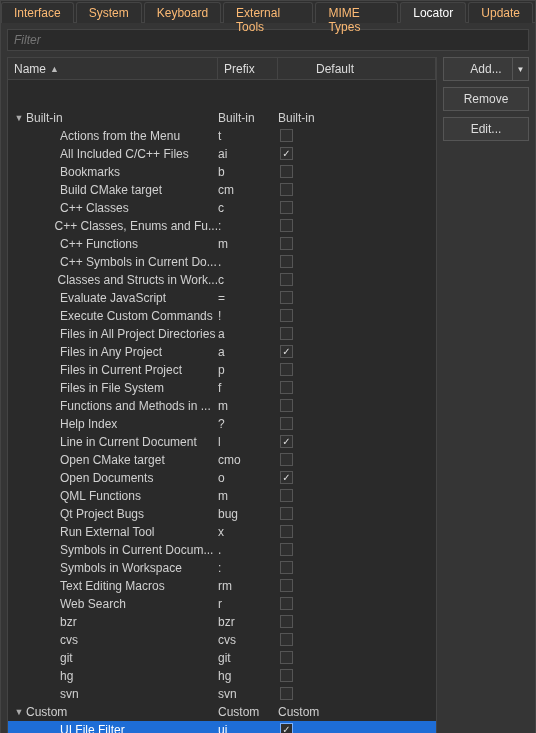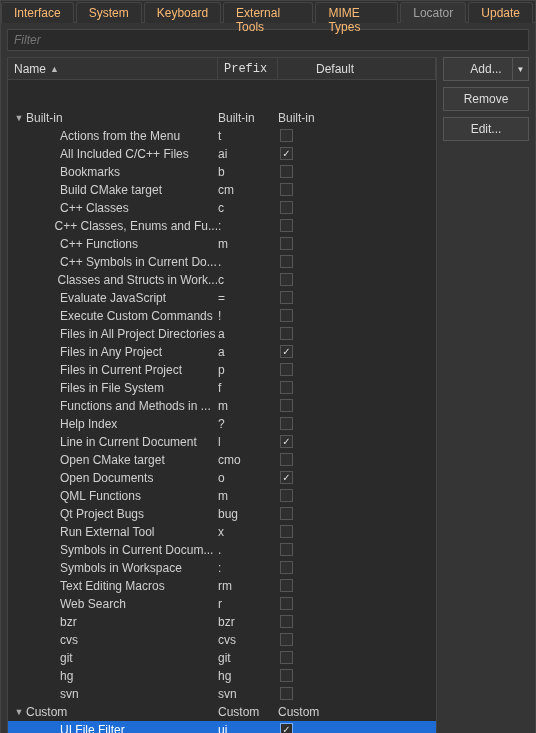--- a/index.html
+++ b/index.html
@@ -31,21 +31,21 @@
     background: #2f2f2f;
     color: #fdba74;
     cursor: pointer;
     border-radius: 3px 3px 0 0;
     height: 21px;
     position: relative;
     top: 1px;
   }
   .tab.active {
     background: #353535;
-    color: #a3a3a3;
+    color: #ffffff;
     border-bottom: 1px solid #353535;
   }
   .body {
     flex: 1;
     display: flex;
     flex-direction: column;
     background: #353535;
     padding: 6px;
   }
   .filter-input {
@@ -79,21 +79,21 @@
     height: 22px;
   }
   .th {
     padding: 3px 6px;
     border-right: 1px solid #444;
     color: #ddd;
     display: flex; align-items: center;
     gap: 4px;
   }
   .th-name { width: 210px; }
-  .th-prefix { width: 60px; font-family: Liberation Mono, monospace; }
+  .th-prefix { width: 60px; }
   .th-default { flex: 1; margin-left: 32px; }
   .sort-arrow { font-size: 9px; color: #bbb; }
   .tree-body {
     flex: 1;
     overflow: auto;
   }
   .tree-body::-webkit-scrollbar { width: 12px; }
   .tree-body::-webkit-scrollbar-thumb { background: #555; border-radius: 6px; }
   .tree-row {
     display: flex;

